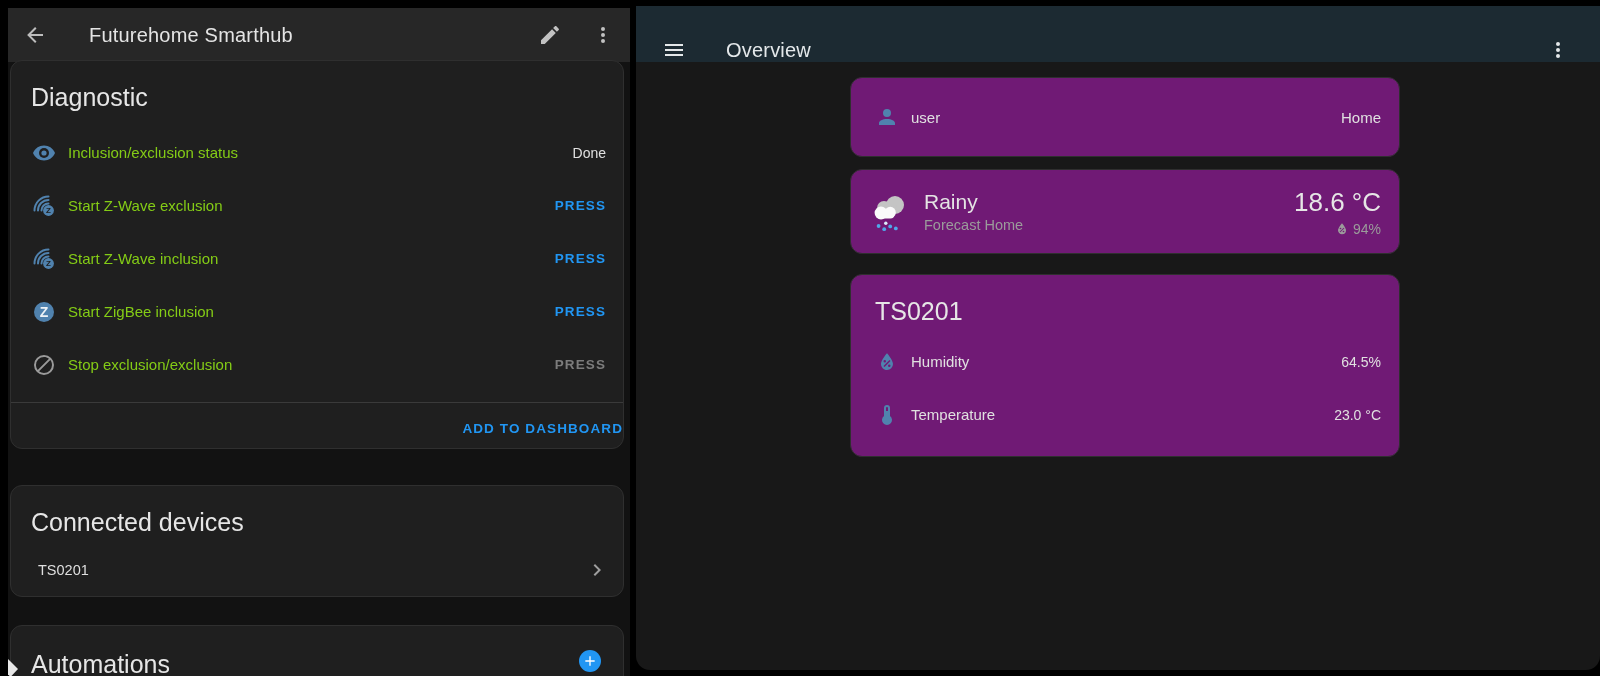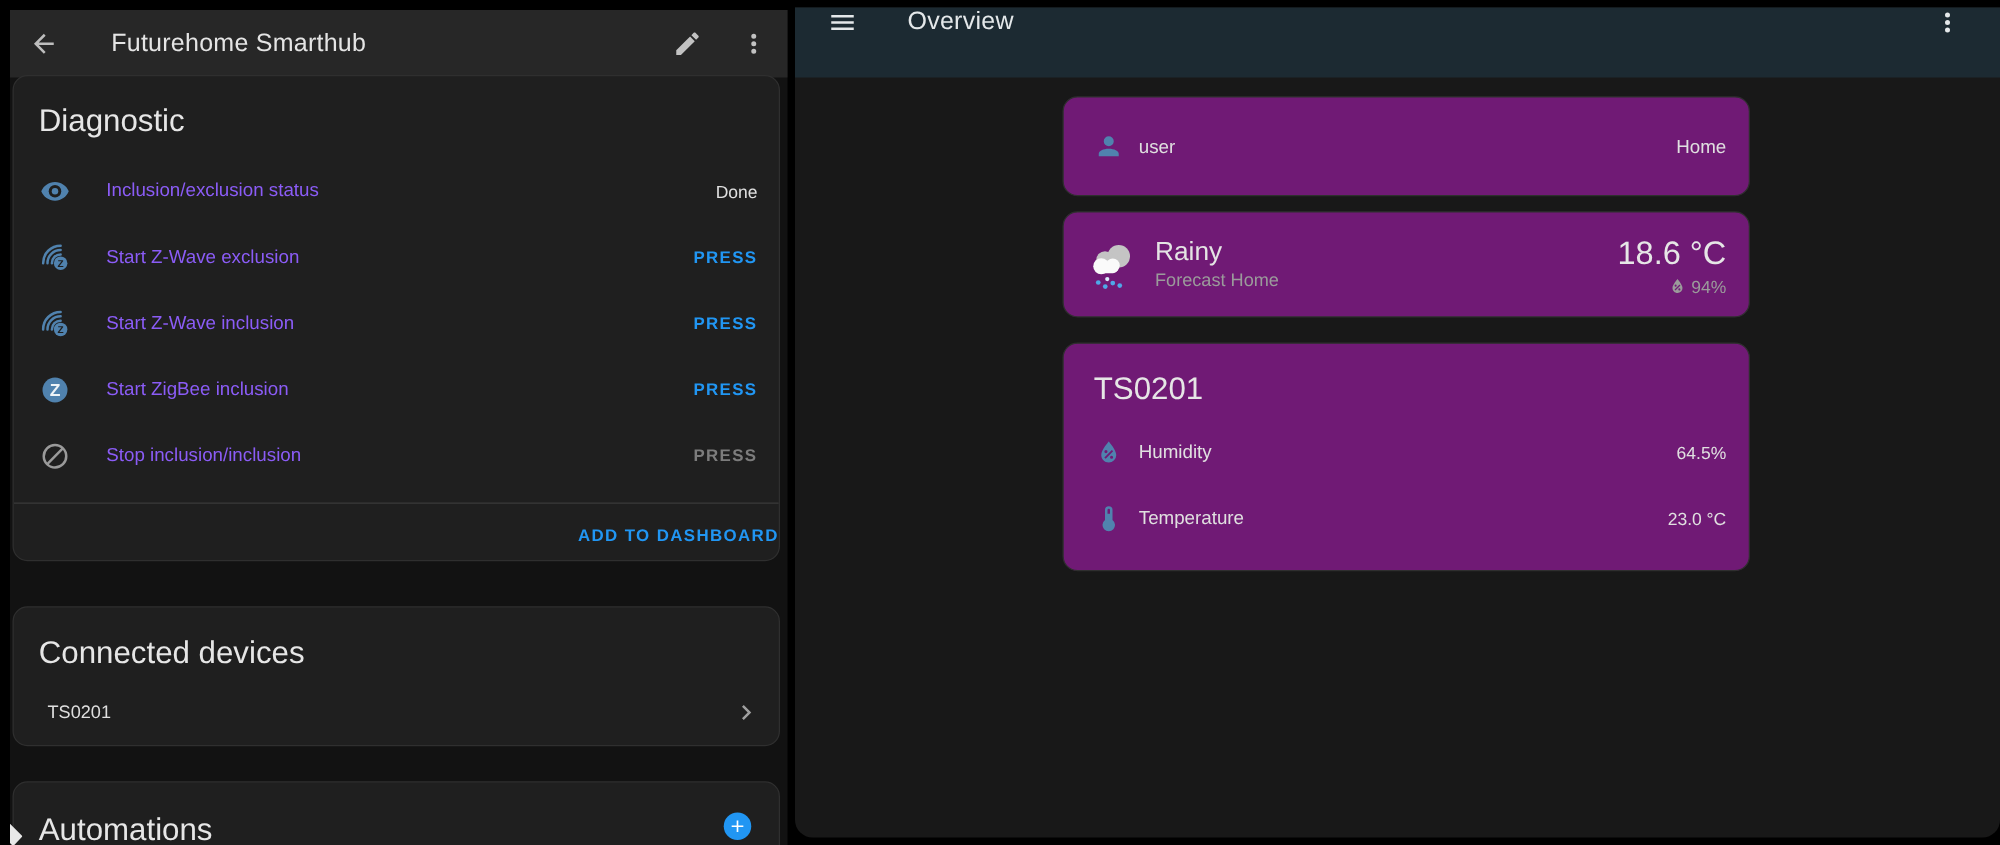--- a/index.html
+++ b/index.html
@@ -14,21 +14,21 @@
   .lh-title { font-size:20px; color:#e4e4e4; margin-left:42px; letter-spacing:0.2px; }
   .icon24 { width:24px; height:24px; display:inline-flex; flex:0 0 auto; }
   .hdr-gap { margin-left:29px; }
   .ml-auto { margin-left:auto; }
 
   .card { position:absolute; left:2px; width:614px; background:#1f1f1f;
           border:1px solid #2f2f2f; border-radius:12px; overflow:hidden; }
   .card-title { font-size:25px; font-weight:400; color:#e6e6e6; padding:22px 20px 14px 20px; }
 
   .drow { height:53px; display:flex; align-items:center; padding:0 17px 0 21px; }
-  .drow-label { font-size:15px; color:#8b5cf6; margin-left:29px; }
+  .drow-label { font-size:15px; color:#84cc16; margin-left:12px; }
   .drow-value { margin-left:auto; font-size:14px; color:#e0e0e0; }
   .drow-value.action { color:#2196f3; font-weight:600; letter-spacing:1.1px; font-size:13.5px; cursor:pointer; }
   .drow-value.disabled { color:#7c7c7c; font-weight:600; letter-spacing:1.1px; font-size:13.5px; }
 
   .card-divider { height:1px; background:rgba(255,255,255,0.12); margin-top:11px; }
   .card-footer { height:50px; display:flex; align-items:center; padding-left:29px;justify-content:flex-end; }
   .link-action { color:#2196f3; font-size:13.5px; font-weight:600; letter-spacing:1.1px; cursor:pointer; }
 
   .device-row { height:50px; display:flex; align-items:center; padding:0 14px 0 27px; cursor:pointer; }
   .device-name { font-size:14.5px; color:#dfdfdf; }
@@ -38,21 +38,21 @@
   .plus-btn { position:absolute; right:22px; top:24px; width:22px; height:22px; border-radius:50%;
               background:#2196f3; display:flex; align-items:center; justify-content:center; cursor:pointer; }
 
   .cursor-tip { position:absolute; left:0; top:651px; width:10px; height:18px; background:#e8e8e8;
                 clip-path:polygon(0 0, 100% 55%, 25% 100%, 0 85%); }
 
   
   .right-window { position:absolute; left:636px; top:6px; width:964px; height:664px;
                   background:#181818; border-radius:0 0 14px 14px; }
   .right-header { position:absolute; left:0; top:0; width:100%; height:56px;
-                  background:#1c2a32; display:flex; align-items:flex-start; padding:0 30px 0 26px; }
+                  background:#1c2a32; display:flex; align-items:flex-end; padding:0 30px 0 26px; }
   .rh-title { font-size:20px; color:#e4e8ea; margin-left:40px; letter-spacing:0.2px; }
 
   .rcard { position:absolute; left:214px; width:550px; background:#701a75;
            border:1px solid #2f2f2f; border-radius:12px; overflow:hidden; }
 
   .user-card { top:71px; height:80px; display:flex; align-items:center; padding:0 18px 0 24px; }
   .user-name { font-size:15px; color:#e0e0e0; margin-left:12px; }
   .user-loc { margin-left:auto; font-size:15px; color:#e0e0e0; }
 
   .weather-card { top:163px; height:85px; display:flex; align-items:center; padding:0 18px 0 14px; cursor:pointer; }
@@ -154,21 +154,21 @@
       <span class="drow-label">Start ZigBee inclusion</span>
       <span class="drow-value action">PRESS</span>
     </div>
 
     <div class="drow">
       <span class="icon24">
         <svg viewBox="0 0 24 24" width="24" height="24">
             <path fill="#9a9a9a" d="M12,2A10,10 0 0,1 22,12A10,10 0 0,1 12,22A10,10 0 0,1 2,12A10,10 0 0,1 12,2M12,4A8,8 0 0,0 4,12C4,13.85 4.63,15.55 5.68,16.91L16.91,5.68C15.55,4.63 13.85,4 12,4M12,20A8,8 0 0,0 20,12C20,10.15 19.37,8.45 18.32,7.09L7.09,18.32C8.45,19.37 10.15,20 12,20Z"></path>
           </svg>
       </span>
-      <span class="drow-label">Stop inclusion/inclusion</span>
+      <span class="drow-label">Stop exclusion/exclusion</span>
       <span class="drow-value disabled">PRESS</span>
     </div>
 
     <div class="card-divider"></div>
     <div class="card-footer">
       <span class="link-action">ADD TO DASHBOARD</span>
     </div>
   </div>
 
   <div class="card" style="top:477px; height:112px;">

